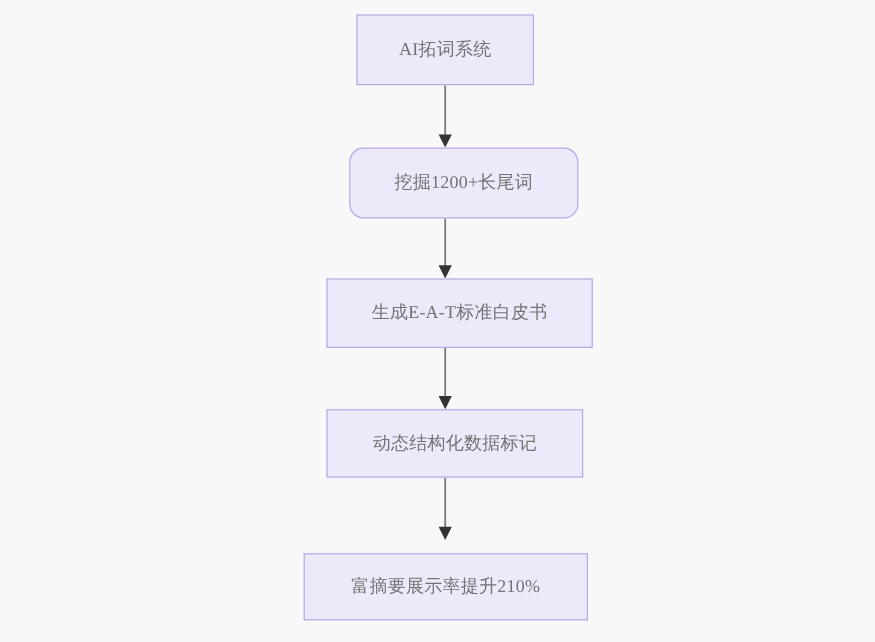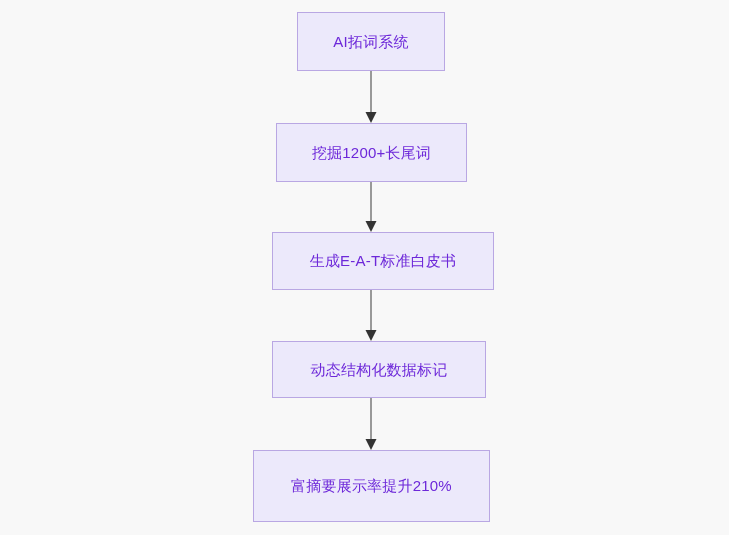--- a/index.html
+++ b/index.html
@@ -26,24 +26,25 @@
     background: #ece9fb;
     border: 1.5px solid #b9a7e3;
     display: flex;
     align-items: center;
     justify-content: center;
     border-radius: 0;
   }
   .node-label {
     font-size: 15px;
     line-height: 1.2;
-    color: #6d28d9;
+    color: #737373;
     white-space: nowrap;
     letter-spacing: 0.2px;
     text-align: center;
+    font-family: Liberation Serif, serif;
   }
   .edge {
     position: absolute;
     pointer-events: none;
   }
   .edge svg {
     display: block;
     overflow: visible;
   }
   .edge-line {
@@ -86,29 +87,29 @@
     <svg width="20" height="52" viewBox="0 0 20 52">
       <line class="edge-line" x1="10" y1="0" x2="10" y2="43"></line>
       <polygon class="edge-head" points="10,52 4.5,41 15.5,41"></polygon>
     </svg>
   </div>
 
   <div class="node" style="left:297px; top:12px; width:148px; height:59px;">
     <span class="node-label">AI拓词系统</span>
   </div>
 
-  <div class="node" style="left:276px; top:123px; width:191px; height:59px;">
+  <div class="node" style="left:291px; top:123px; width:191px; height:59px;border-radius:12px;">
     <span class="node-label">挖掘1200+长尾词</span>
   </div>
 
   <div class="node" style="left:272px; top:232px; width:222px; height:58px;">
     <span class="node-label">生成E-A-T标准白皮书</span>
   </div>
 
   <div class="node" style="left:272px; top:341px; width:214px; height:57px;">
     <span class="node-label">动态结构化数据标记</span>
   </div>
 
-  <div class="node" style="left:253px; top:450px; width:237px; height:72px;">
+  <div class="node" style="left:253px; top:461px; width:237px; height:56px;">
     <span class="node-label">富摘要展示率提升210%</span>
   </div>
 
 </div>
 
 </body></html>

